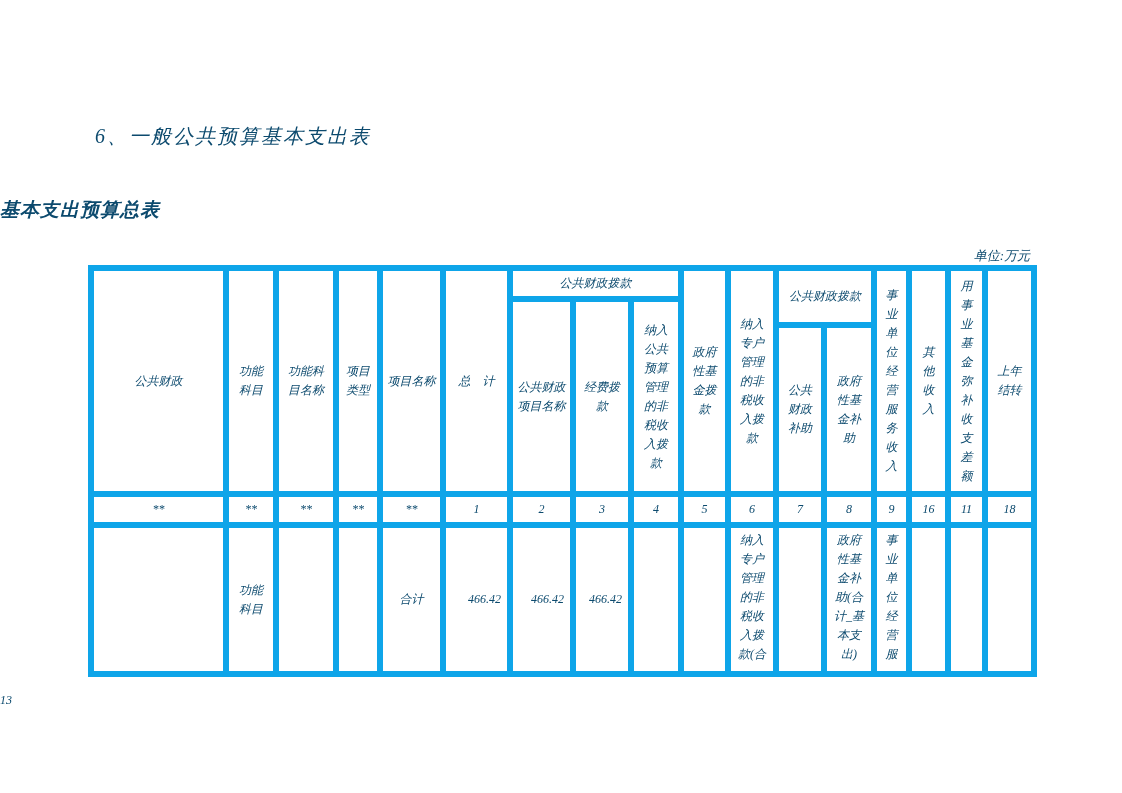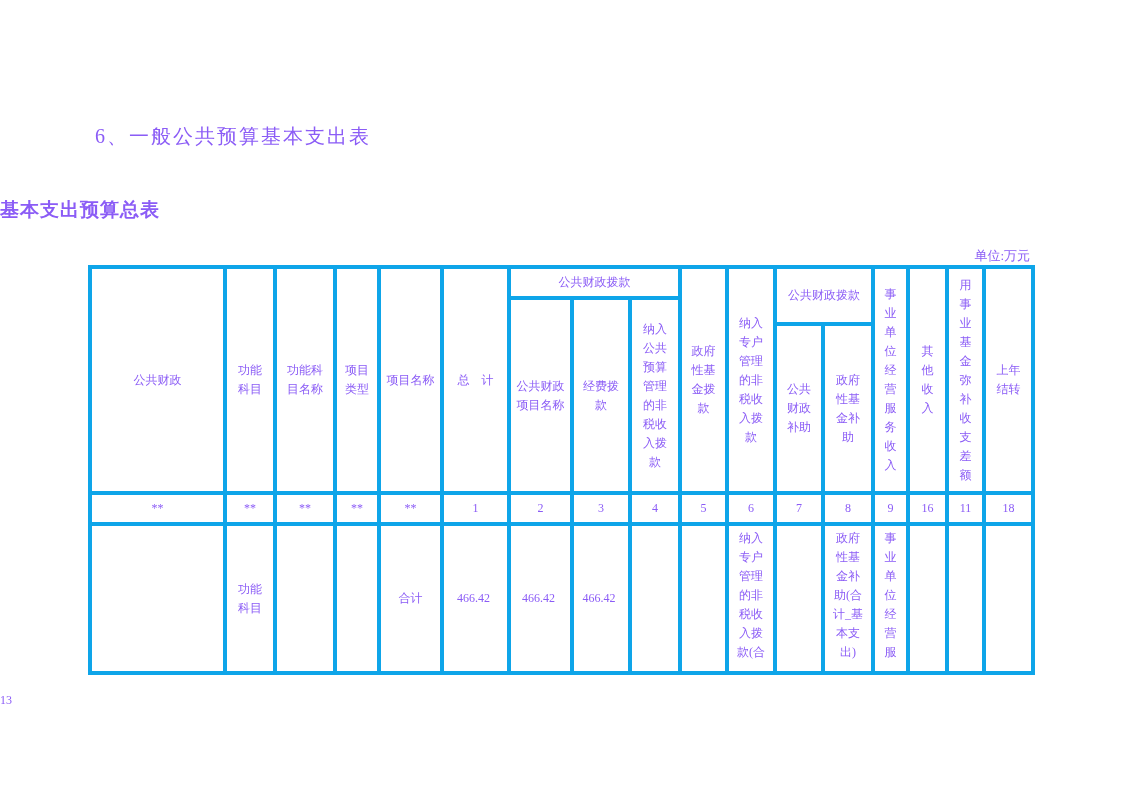--- a/index.html
+++ b/index.html
@@ -1,19 +1,20 @@
 <!DOCTYPE html>
 <html><head>
 <meta charset="utf-8">
 <style>
   html,body { margin:0; padding:0; background:#ffffff; }
   .page {
     position:relative; width:1122px; height:793px; background:#ffffff;
-    font-family:"Liberation Serif","DejaVu Serif",serif; color:#8b5cf6;
+    font-family:"Liberation Serif","DejaVu Serif",serif; color:#0c4a6e;
     overflow:hidden;
+    font-style:italic;
   }
   .doc-heading {
     position:absolute; left:95px; top:123px;
     font-size:20px; letter-spacing:2px; white-space:nowrap;
   }
   .table-title {
     position:absolute; left:0; top:197px; width:100%;
     text-align:left; font-size:19px; font-weight:bold; letter-spacing:1px;
   }
   .unit-note {
@@ -22,29 +23,29 @@
   .page-num {
     position:absolute; top:693px; left:0; width:100%;
     text-align:left; font-size:12px;
   }
   table.budget {
     position:absolute; left:88px; top:265px;
     border-collapse:collapse; table-layout:fixed;
     border:2px solid #5f5f5f;
   }
   table.budget td {
-    border:4px solid #0ea5e9;
+    border:6px solid #0ea5e9;
     font-size:12px; line-height:19px;
     text-align:center; vertical-align:middle;
     padding:1px 2px;
     white-space:pre-line;
     overflow:hidden;
     word-break:break-all;
   }
-  table.budget td.num { text-align:center; padding-right:6px; }
+  table.budget td.num { text-align:right; padding-right:6px; }
   table.budget td.va-top { vertical-align:top; padding-top:3px; }
 </style>
 </head>
 <body>
 
 <div class="page">
 
   <div class="doc-heading">6、一般公共预算基本支出表</div>
 
   <div class="table-title">基本支出预算总表</div>

